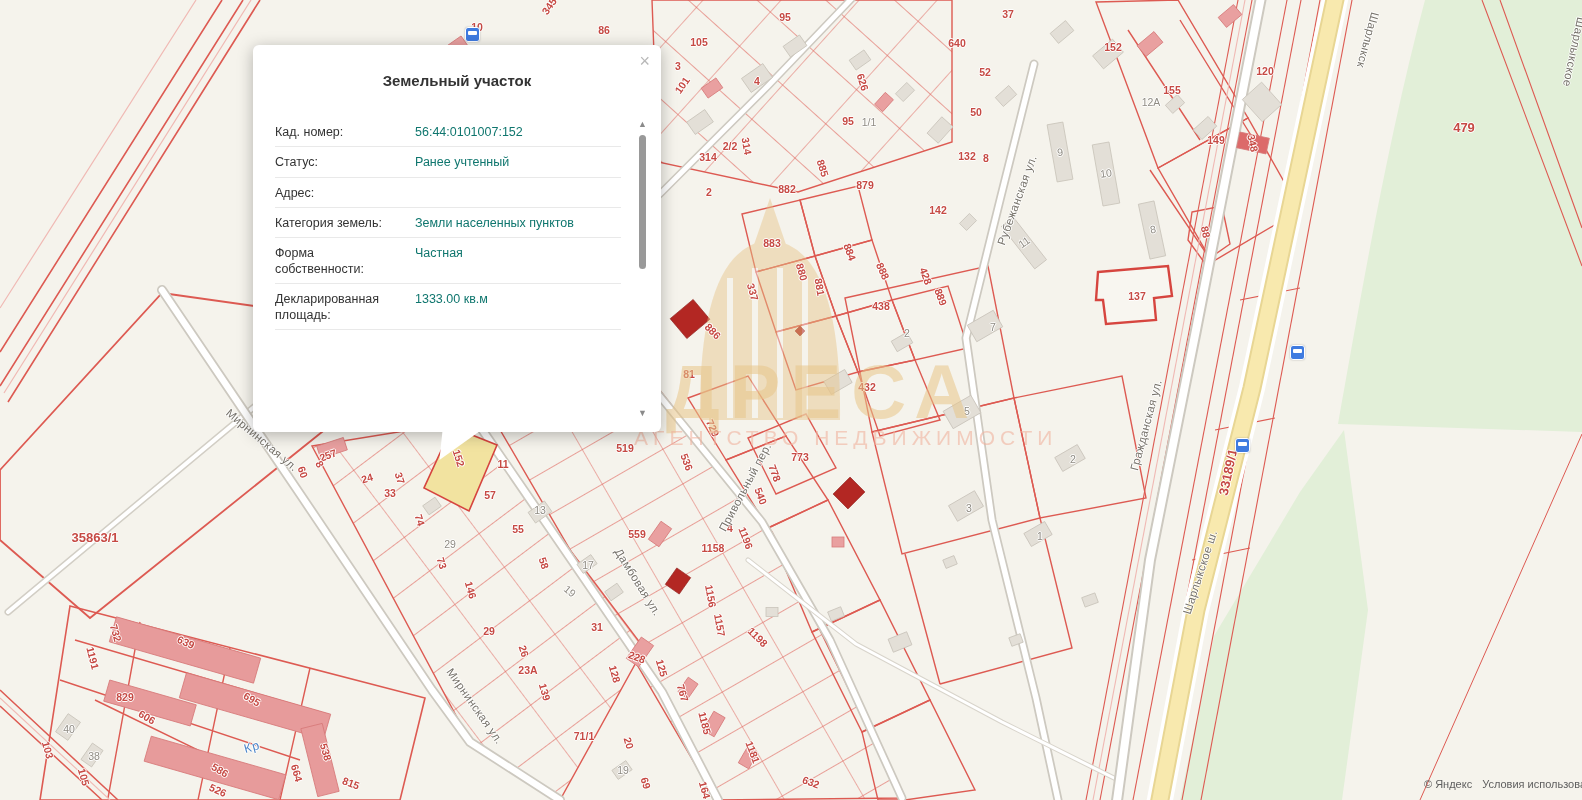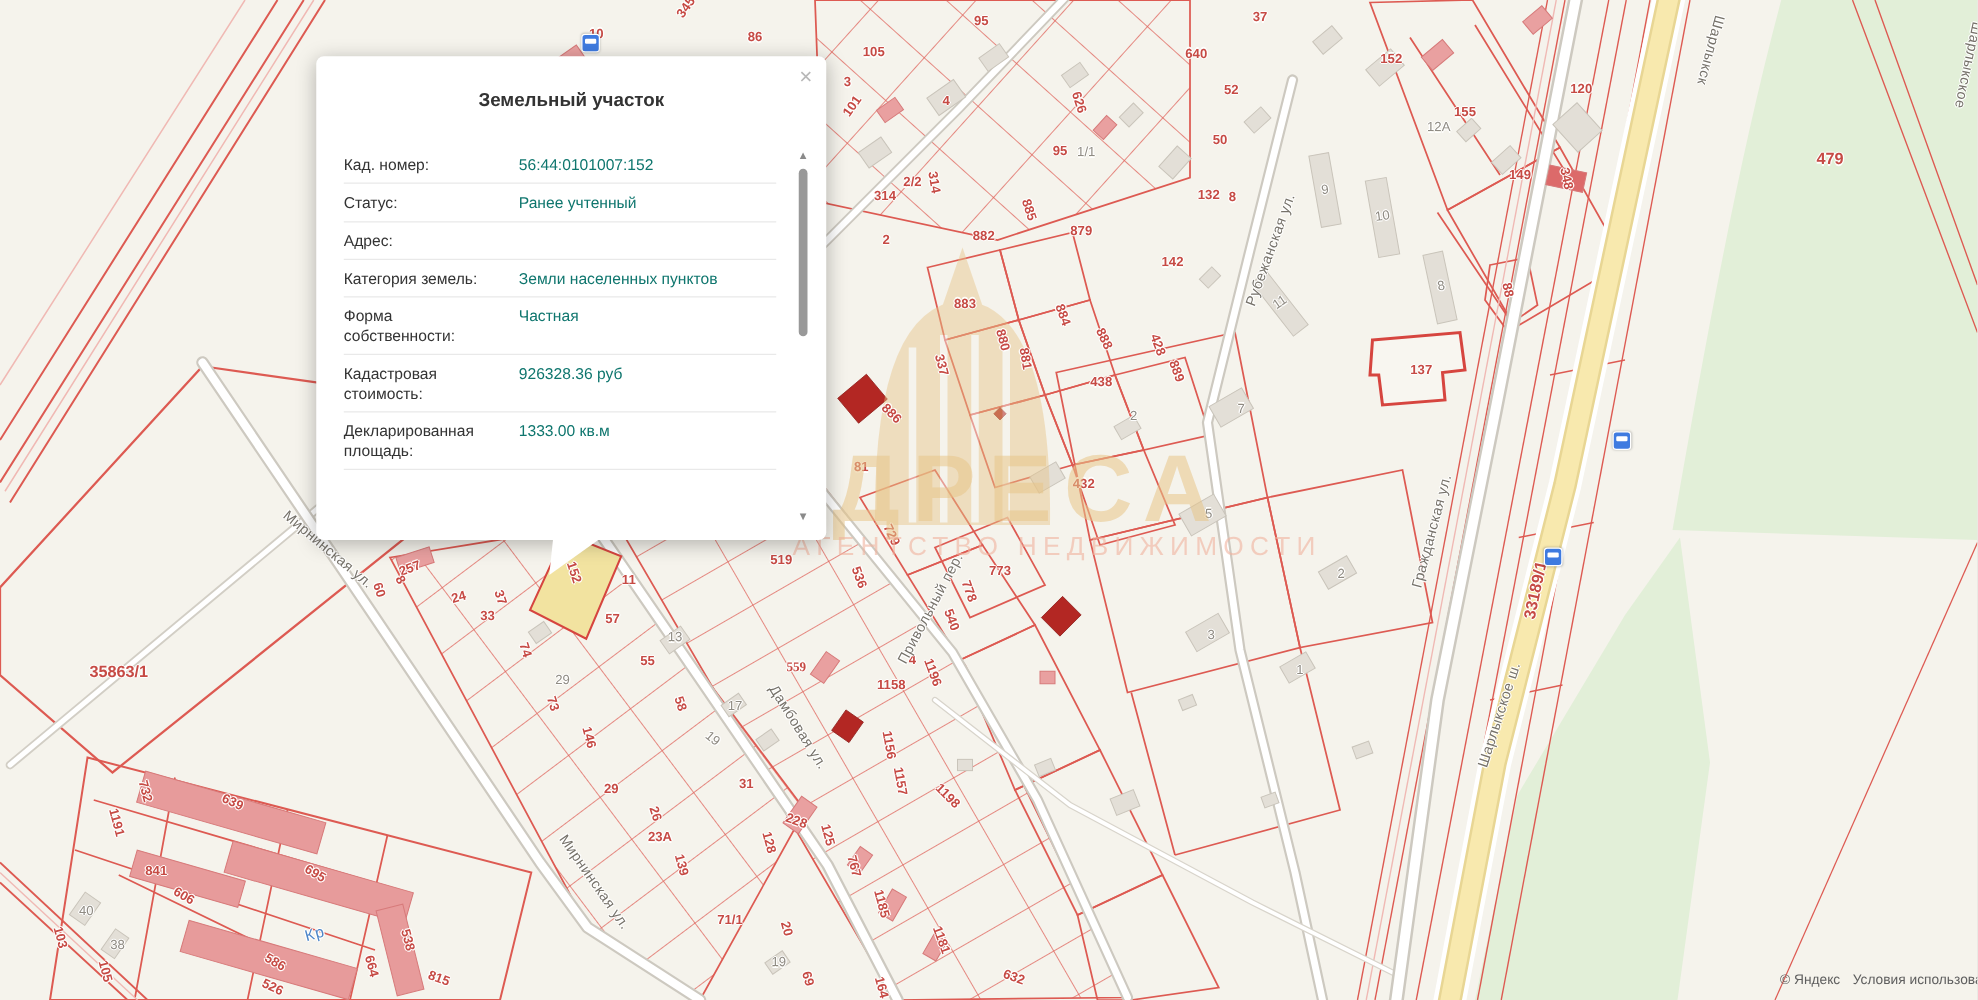--- a/index.html
+++ b/index.html
@@ -292,21 +292,21 @@
       <div class="lbl parcel" style="left: 320px; top: 464px; transform: translate(-50%, -50%) rotate(60deg);">8</div>
       <div class="lbl parcel" style="left: 459px; top: 458px; transform: translate(-50%, -50%) rotate(72deg);">152</div>
       <div class="lbl parcel" style="left: 503px; top: 464px; transform: translate(-50%, -50%) rotate(0deg);">11</div>
       <div class="lbl parcel" style="left: 490px; top: 495px; transform: translate(-50%, -50%) rotate(0deg);">57</div>
       <div class="lbl parcel" style="left: 518px; top: 529px; transform: translate(-50%, -50%) rotate(0deg);">55</div>
       <div class="lbl parcel" style="left: 544px; top: 563px; transform: translate(-50%, -50%) rotate(72deg);">58</div>
       <div class="lbl parcel" style="left: 597px; top: 627px; transform: translate(-50%, -50%) rotate(0deg);">31</div>
       <div class="lbl parcel" style="left: 625px; top: 448px; transform: translate(-50%, -50%) rotate(0deg);">519</div>
       <div class="lbl parcel" style="left: 687px; top: 462px; transform: translate(-50%, -50%) rotate(70deg);">536</div>
       <div class="lbl parcel" style="left: 713px; top: 428px; transform: translate(-50%, -50%) rotate(65deg);">729</div>
-      <div class="lbl parcel" style="left: 637px; top: 534px; transform: translate(-50%, -50%) rotate(0deg); font-family: Liberation Serif, serif;">559</div>
+      <div class="lbl parcel" style="left: 637px; top: 534px; transform: translate(-50%, -50%) rotate(0deg);">559</div>
       <div class="lbl parcel" style="left: 761px; top: 496px; transform: translate(-50%, -50%) rotate(70deg);">540</div>
       <div class="lbl parcel" style="left: 746px; top: 538px; transform: translate(-50%, -50%) rotate(70deg);">1196</div>
       <div class="lbl parcel" style="left: 713px; top: 548px; transform: translate(-50%, -50%) rotate(0deg);">1158</div>
       <div class="lbl parcel" style="left: 711px; top: 596px; transform: translate(-50%, -50%) rotate(80deg);">1156</div>
       <div class="lbl parcel" style="left: 720px; top: 625px; transform: translate(-50%, -50%) rotate(80deg);">1157</div>
       <div class="lbl parcel" style="left: 758px; top: 637px; transform: translate(-50%, -50%) rotate(45deg);">1198</div>
       <div class="lbl parcel" style="left: 775px; top: 473px; transform: translate(-50%, -50%) rotate(70deg);">778</div>
       <div class="lbl parcel" style="left: 800px; top: 457px; transform: translate(-50%, -50%) rotate(0deg);">773</div>
       <div class="lbl parcel" style="left: 637px; top: 657px; transform: translate(-50%, -50%) rotate(20deg);">228</div>
       <div class="lbl parcel" style="left: 615px; top: 674px; transform: translate(-50%, -50%) rotate(75deg);">128</div>
@@ -316,21 +316,21 @@
       <div class="lbl parcel" style="left: 629px; top: 743px; transform: translate(-50%, -50%) rotate(75deg);">20</div>
       <div class="lbl parcel" style="left: 646px; top: 783px; transform: translate(-50%, -50%) rotate(75deg);">69</div>
       <div class="lbl parcel" style="left: 705px; top: 723px; transform: translate(-50%, -50%) rotate(75deg);">1185</div>
       <div class="lbl parcel" style="left: 753px; top: 752px; transform: translate(-50%, -50%) rotate(70deg);">1181</div>
       <div class="lbl parcel" style="left: 705px; top: 790px; transform: translate(-50%, -50%) rotate(75deg);">164</div>
       <div class="lbl parcel" style="left: 811px; top: 782px; transform: translate(-50%, -50%) rotate(20deg);">632</div>
       <div class="lbl parcel" style="left: 730px; top: 528px; transform: translate(-50%, -50%) rotate(0deg);">4</div>
       <div class="lbl parcel" style="left: 93px; top: 658px; transform: translate(-50%, -50%) rotate(75deg);">1191</div>
       <div class="lbl parcel" style="left: 116px; top: 633px; transform: translate(-50%, -50%) rotate(75deg);">732</div>
       <div class="lbl parcel" style="left: 186px; top: 642px; transform: translate(-50%, -50%) rotate(25deg);">639</div>
-      <div class="lbl parcel" style="left: 125px; top: 697px; transform: translate(-50%, -50%) rotate(0deg);">841</div>
+      <div class="lbl parcel" style="left: 125px; top: 697px; transform: translate(-50%, -50%) rotate(0deg);">829</div>
       <div class="lbl parcel" style="left: 147px; top: 717px; transform: translate(-50%, -50%) rotate(30deg);">606</div>
       <div class="lbl parcel" style="left: 252px; top: 699px; transform: translate(-50%, -50%) rotate(30deg);">695</div>
       <div class="lbl parcel" style="left: 48px; top: 750px; transform: translate(-50%, -50%) rotate(75deg);">103</div>
       <div class="lbl parcel" style="left: 84px; top: 777px; transform: translate(-50%, -50%) rotate(75deg);">105</div>
       <div class="lbl parcel" style="left: 220px; top: 770px; transform: translate(-50%, -50%) rotate(30deg);">586</div>
       <div class="lbl parcel" style="left: 326px; top: 752px; transform: translate(-50%, -50%) rotate(75deg);">538</div>
       <div class="lbl parcel" style="left: 351px; top: 783px; transform: translate(-50%, -50%) rotate(20deg);">815</div>
       <div class="lbl parcel" style="left: 297px; top: 773px; transform: translate(-50%, -50%) rotate(75deg);">664</div>
       <div class="lbl parcel" style="left: 218px; top: 790px; transform: translate(-50%, -50%) rotate(25deg);">526</div>
       <div class="lbl parcel-big" style="left: 1464px; top: 127px; transform: translate(-50%, -50%) rotate(0deg);">479</div>
@@ -388,24 +388,20 @@
         </div>
         <div class="prow">
           <div class="rl">Категория земель:</div>
           <div class="rv">Земли населенных пунктов</div>
         </div>
         <div class="prow">
           <div class="rl">Форма собственности:</div>
           <div class="rv">Частная</div>
         </div>
         <div class="prow">
-          <div class="rl">Кадастровая стоимость:</div>
-          <div class="rv">926328.36 руб</div>
-        </div>
-        <div class="prow">
           <div class="rl">Декларированная площадь:</div>
           <div class="rv">1333.00 кв.м</div>
         </div>
       </div>
     <div id="popup-scroll">
       <div id="scroll-up">▲</div>
       <div id="scroll-thumb"></div>
       <div id="scroll-down">▼</div>
     </div>
   </div>

